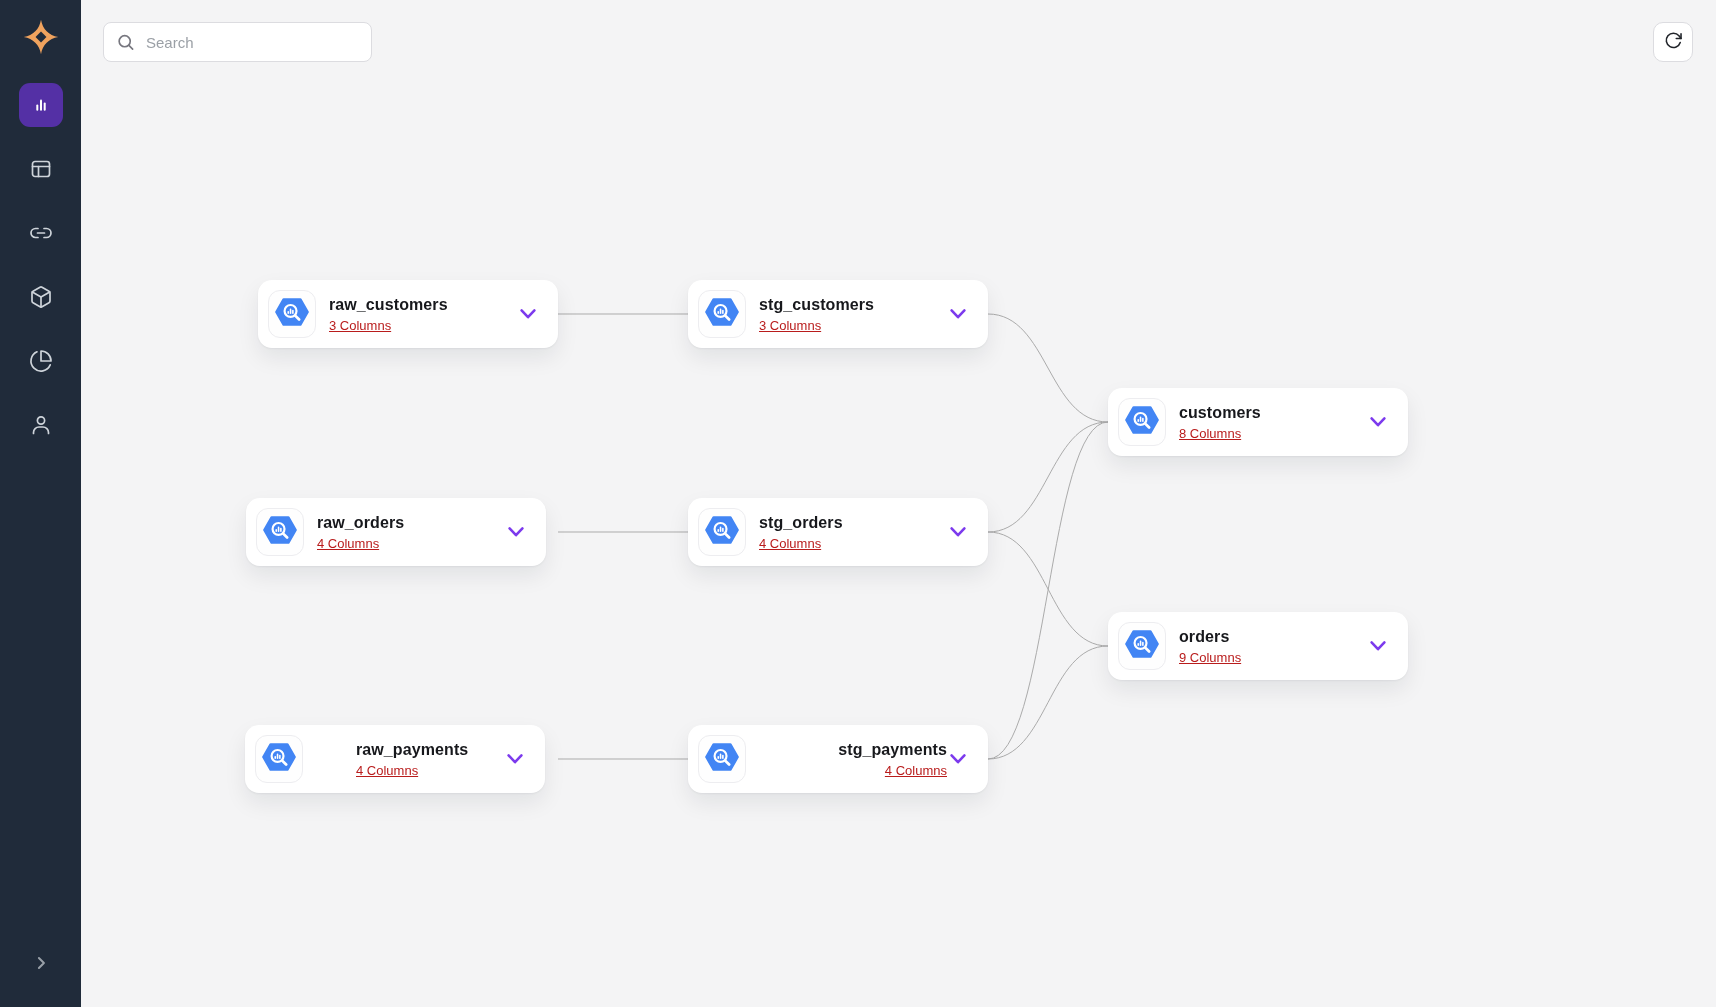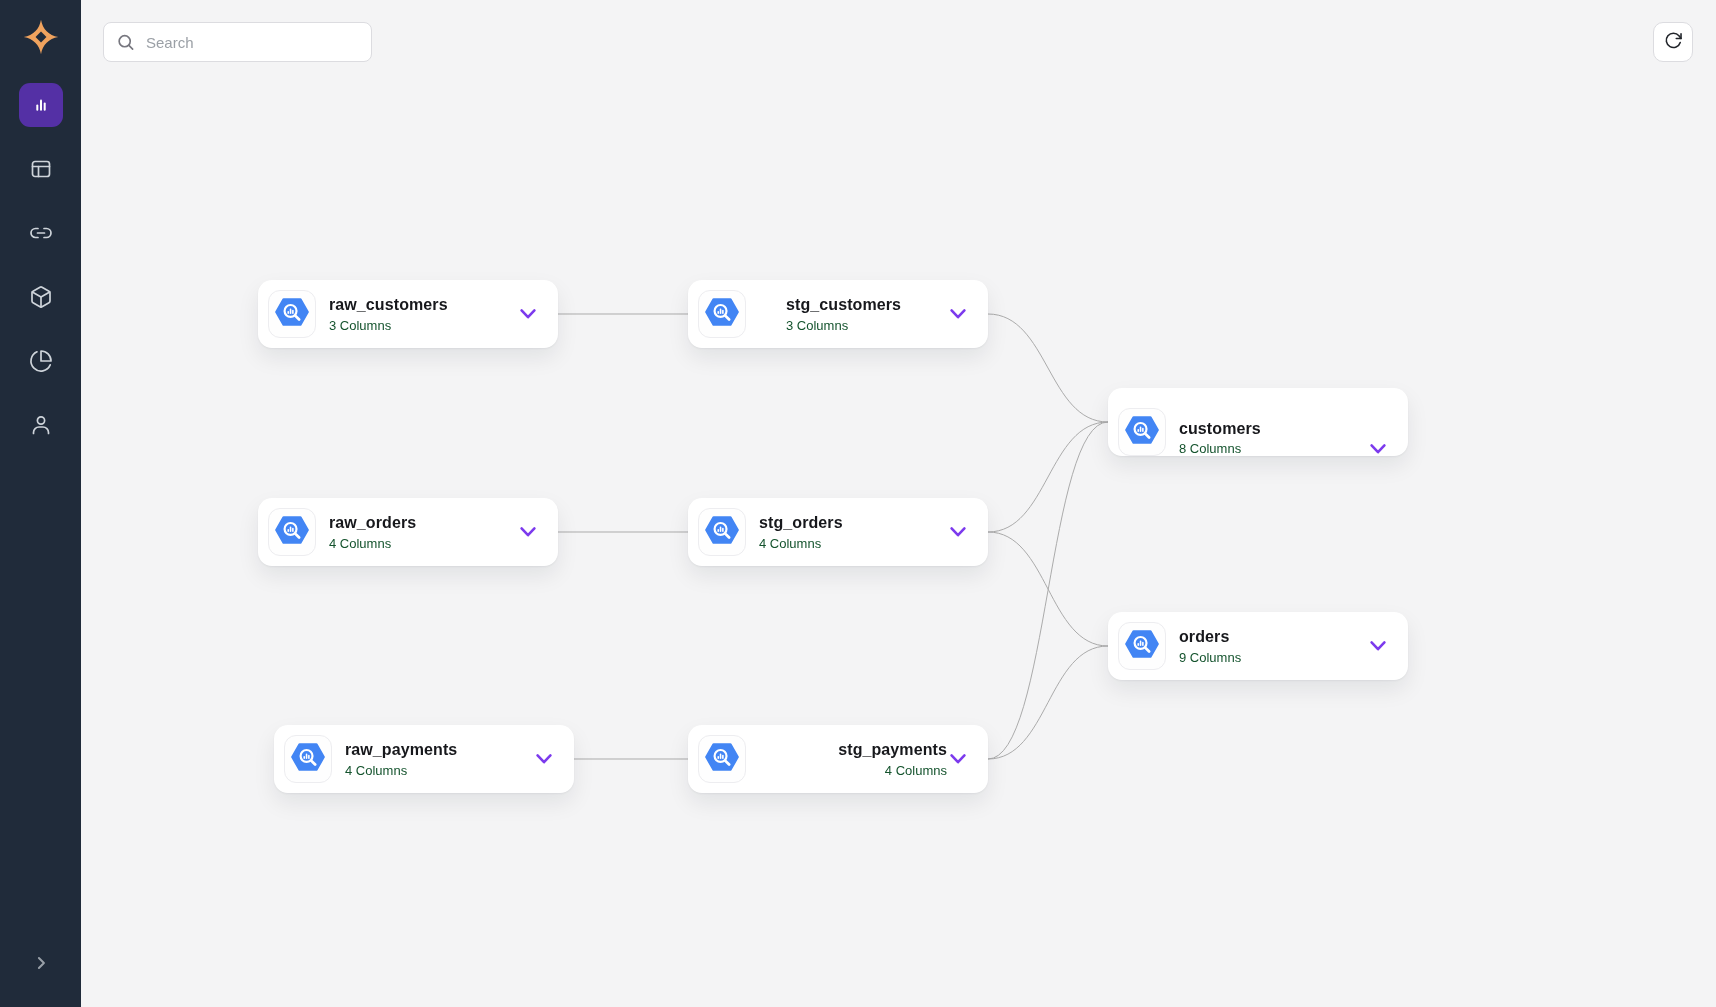--- a/index.html
+++ b/index.html
@@ -38,21 +38,21 @@
   .edges-svg { position:absolute; left:0; top:0; width:1716px; height:1007px; z-index:1; }
   .nodes-layer { position:absolute; left:0; top:0; width:1716px; height:1007px; z-index:2; }
   .node-card { position:absolute; width:300px; height:68px; background:#ffffff; border-radius:14px;
                box-shadow:0 1px 2px rgba(16,24,40,.05), 0 10px 22px rgba(16,24,40,.08);
                display:flex; align-items:center; padding-left:10px; cursor:pointer; }
   .node-icon-wrap { width:48px; height:48px; border:1px solid #ededf0; background:#fefefe;
                     border-radius:12px; display:flex; align-items:center; justify-content:center; flex:none; }
   .node-text { margin-left:13px; flex:1; min-width:0; }
   .node-title { font-size:16px; font-weight:700; color:#17181c; line-height:1.2; letter-spacing:.1px;
                 white-space:nowrap; }
-  .node-sub { font-size:13px; color:#14532d; margin-top:3px; white-space:nowrap; }
+  .node-sub { font-size:13px; color:#b91c1c; margin-top:3px; white-space:nowrap;text-decoration:underline; }
   .node-chevron { margin-right:19px; line-height:0; flex:none; }
 </style>
 </head>
 <body>
 
 <div class="app">
 
   <div class="sidebar">
     <div class="logo">
       <svg width="38" height="38" viewBox="0 0 32 32">
@@ -177,63 +177,63 @@
       <div class="node-text">
         <div class="node-title">raw_customers</div>
         <div class="node-sub">3 Columns</div>
       </div>
       <span class="node-chevron">
         <svg width="22" height="14" viewBox="0 0 24 14" fill="none" stroke="#7c3aed" stroke-width="2.8" stroke-linecap="round" stroke-linejoin="round">
           <polyline points="5 3 12 10.5 19 3"></polyline>
         </svg>
       </span>
     </div>
-      <div class="node-card" style="left: 258px; top: 498px;">
+      <div class="node-card" style="left: 246px; top: 498px;">
       <div class="node-icon-wrap">
         <span>
           <svg width="36" height="32" viewBox="0 0 24 22">
             <path d="M1.2 11 L6.2 2.3 L17.8 2.3 L22.8 11 L17.8 19.7 L6.2 19.7 Z" fill="#4285f4" stroke="#4285f4" stroke-width="1.6" stroke-linejoin="round"></path>
             <circle cx="11" cy="10.3" r="4.1" fill="none" stroke="#ffffff" stroke-width="1.5"></circle>
             <line x1="14.2" y1="13.5" x2="16.9" y2="16.2" stroke="#ffffff" stroke-width="1.9" stroke-linecap="round"></line>
             <path d="M9.4 11.9v-1.1 M11 11.9V9.2 M12.6 11.9v-1.9" stroke="#ffffff" stroke-width="1.1" stroke-linecap="round"></path>
           </svg>
         </span>
       </div>
       <div class="node-text">
         <div class="node-title">raw_orders</div>
         <div class="node-sub">4 Columns</div>
       </div>
       <span class="node-chevron">
         <svg width="22" height="14" viewBox="0 0 24 14" fill="none" stroke="#7c3aed" stroke-width="2.8" stroke-linecap="round" stroke-linejoin="round">
           <polyline points="5 3 12 10.5 19 3"></polyline>
         </svg>
       </span>
     </div>
-      <div class="node-card" style="left: 274px; top: 725px;">
+      <div class="node-card" style="left: 245px; top: 725px; gap: 40px;">
       <div class="node-icon-wrap">
         <span>
           <svg width="36" height="32" viewBox="0 0 24 22">
             <path d="M1.2 11 L6.2 2.3 L17.8 2.3 L22.8 11 L17.8 19.7 L6.2 19.7 Z" fill="#4285f4" stroke="#4285f4" stroke-width="1.6" stroke-linejoin="round"></path>
             <circle cx="11" cy="10.3" r="4.1" fill="none" stroke="#ffffff" stroke-width="1.5"></circle>
             <line x1="14.2" y1="13.5" x2="16.9" y2="16.2" stroke="#ffffff" stroke-width="1.9" stroke-linecap="round"></line>
             <path d="M9.4 11.9v-1.1 M11 11.9V9.2 M12.6 11.9v-1.9" stroke="#ffffff" stroke-width="1.1" stroke-linecap="round"></path>
           </svg>
         </span>
       </div>
       <div class="node-text">
         <div class="node-title">raw_payments</div>
         <div class="node-sub">4 Columns</div>
       </div>
       <span class="node-chevron">
         <svg width="22" height="14" viewBox="0 0 24 14" fill="none" stroke="#7c3aed" stroke-width="2.8" stroke-linecap="round" stroke-linejoin="round">
           <polyline points="5 3 12 10.5 19 3"></polyline>
         </svg>
       </span>
     </div>
-      <div class="node-card" style="left: 688px; top: 280px; gap: 27px;">
+      <div class="node-card" style="left: 688px; top: 280px;">
       <div class="node-icon-wrap">
         <span>
           <svg width="36" height="32" viewBox="0 0 24 22">
             <path d="M1.2 11 L6.2 2.3 L17.8 2.3 L22.8 11 L17.8 19.7 L6.2 19.7 Z" fill="#4285f4" stroke="#4285f4" stroke-width="1.6" stroke-linejoin="round"></path>
             <circle cx="11" cy="10.3" r="4.1" fill="none" stroke="#ffffff" stroke-width="1.5"></circle>
             <line x1="14.2" y1="13.5" x2="16.9" y2="16.2" stroke="#ffffff" stroke-width="1.9" stroke-linecap="round"></line>
             <path d="M9.4 11.9v-1.1 M11 11.9V9.2 M12.6 11.9v-1.9" stroke="#ffffff" stroke-width="1.1" stroke-linecap="round"></path>
           </svg>
         </span>
       </div>
@@ -282,21 +282,21 @@
       <div class="node-text">
         <div class="node-title">stg_payments</div>
         <div class="node-sub">4 Columns</div>
       </div>
       <span class="node-chevron">
         <svg width="22" height="14" viewBox="0 0 24 14" fill="none" stroke="#7c3aed" stroke-width="2.8" stroke-linecap="round" stroke-linejoin="round">
           <polyline points="5 3 12 10.5 19 3"></polyline>
         </svg>
       </span>
     </div>
-      <div class="node-card" style="left: 1108px; top: 388px; align-items: flex-end;">
+      <div class="node-card" style="left: 1108px; top: 388px;">
       <div class="node-icon-wrap">
         <span>
           <svg width="36" height="32" viewBox="0 0 24 22">
             <path d="M1.2 11 L6.2 2.3 L17.8 2.3 L22.8 11 L17.8 19.7 L6.2 19.7 Z" fill="#4285f4" stroke="#4285f4" stroke-width="1.6" stroke-linejoin="round"></path>
             <circle cx="11" cy="10.3" r="4.1" fill="none" stroke="#ffffff" stroke-width="1.5"></circle>
             <line x1="14.2" y1="13.5" x2="16.9" y2="16.2" stroke="#ffffff" stroke-width="1.9" stroke-linecap="round"></line>
             <path d="M9.4 11.9v-1.1 M11 11.9V9.2 M12.6 11.9v-1.9" stroke="#ffffff" stroke-width="1.1" stroke-linecap="round"></path>
           </svg>
         </span>
       </div>

